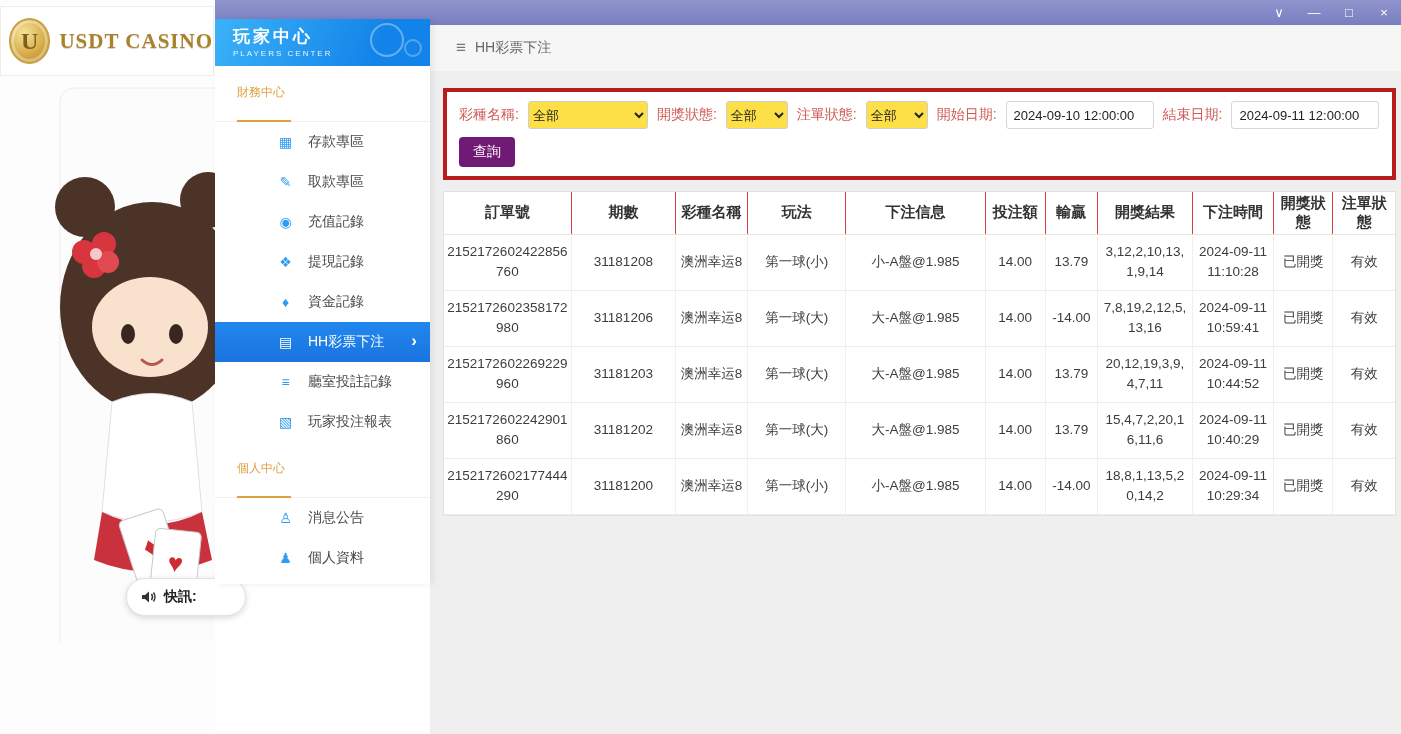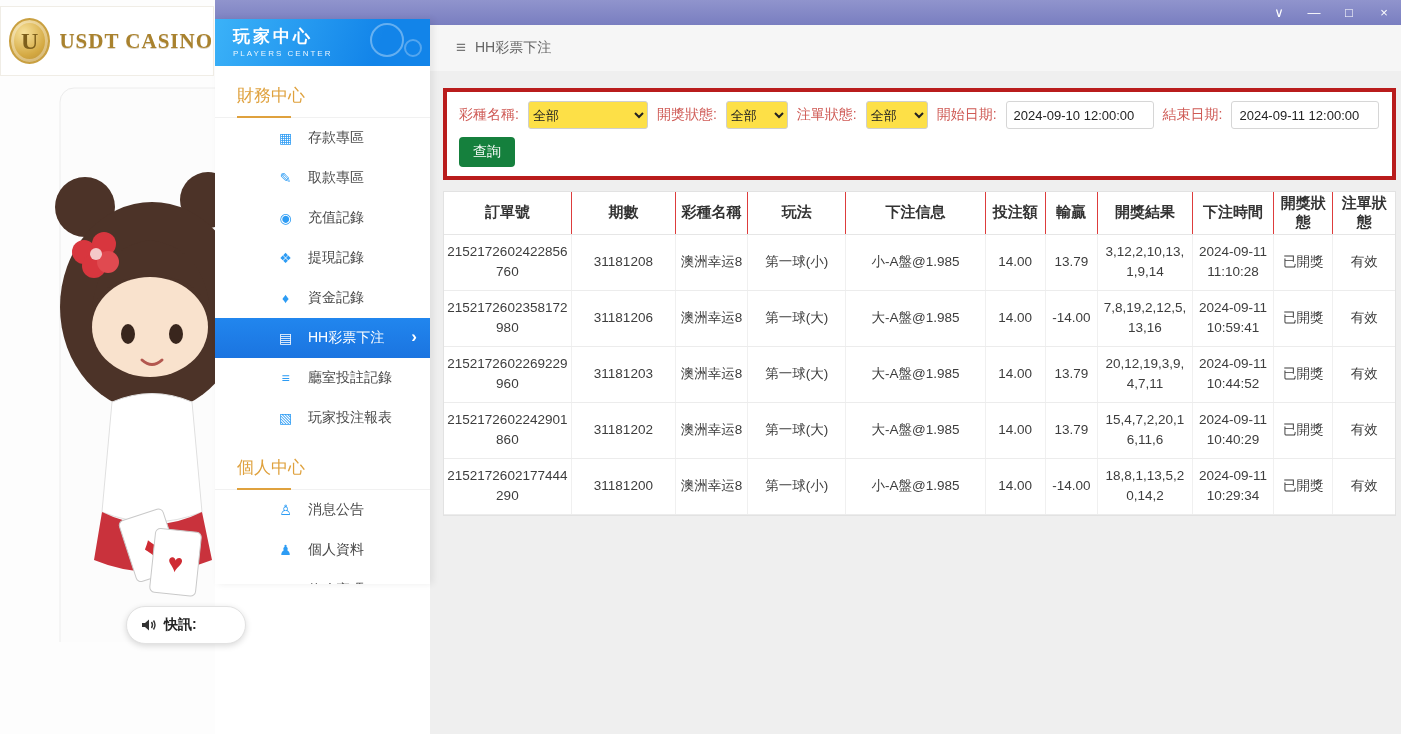--- a/index.html
+++ b/index.html
@@ -6,38 +6,38 @@
   html,body { width:1401px; height:734px; overflow:hidden; font-family:"Liberation Sans","DejaVu Sans",sans-serif; background:#fff; }
 
   
   .left-panel { position:absolute; left:0; top:0; width:215px; height:734px; background:#fdfdfd; z-index:1; }
   .brand-box { position:absolute; left:0; top:6px; width:214px; height:70px; background:#fff; border:1px solid #f0ede6; display:flex; align-items:center; gap:9px; padding-left:8px; }
   .coin { width:46px; height:46px; border-radius:50%; border:2px solid #c9a041; background:radial-gradient(circle at 35% 30%, #f7e19a, #d4a943 60%, #b3872e);
           display:flex; align-items:center; justify-content:center; box-shadow:inset 0 0 0 3px rgba(255,255,255,.35); }
   .coin span { font-family:"Liberation Serif","DejaVu Serif",serif; font-weight:bold; font-size:24px; color:#7d5f1c; }
   .brand-text { font-family:"Liberation Serif","DejaVu Serif",serif; font-weight:bold; font-size:21px; letter-spacing:1px; color:#a9822e; text-shadow:0 1px 0 rgba(120,85,20,.25); white-space:nowrap; }
   .mascot-wrap { position:absolute; left:0; top:82px; width:215px; height:560px; }
-  .ticker-pill { position:absolute; left:126px; top:606px; height:38px; width:120px; background:#fff; border:1px solid #e2e2e2; border-radius:19px;
+  .ticker-pill { position:absolute; left:126px; top:578px; height:38px; width:120px; background:#fff; border:1px solid #e2e2e2; border-radius:19px;
                  box-shadow:0 2px 6px rgba(0,0,0,.15); display:flex; align-items:center; gap:7px; padding:0 14px; z-index:2; cursor:pointer; }
   .ticker-pill .t-label { font-size:14px; font-weight:bold; color:#222; white-space:nowrap; }
 
   
   .topbar { position:absolute; left:215px; top:0; width:1186px; height:25px; background:linear-gradient(180deg,#9094cd,#797ec0); z-index:5; }
   .win-controls { position:absolute; right:10px; top:0; height:25px; display:flex; align-items:center; gap:21px; color:#fff; }
   .win-controls span { font-size:13px; line-height:25px; cursor:pointer; width:14px; text-align:center; }
 
   
   .sidebar { position:absolute; left:215px; top:19px; width:215px; height:565px; background:#fff; z-index:10; box-shadow:3px 0 7px rgba(0,0,0,.07); overflow:hidden; }
   .sidebar-header { height:47px; background:linear-gradient(110deg,#3bb2f8 0%,#1284e9 75%); color:#fff; padding:6px 0 0 18px; position:relative; overflow:hidden; }
   .sidebar-header .deco1 { position:absolute; right:26px; top:4px; width:34px; height:34px; border:2px solid rgba(255,255,255,.35); border-radius:50%; }
   .sidebar-header .deco2 { position:absolute; right:8px; top:20px; width:18px; height:18px; border:2px solid rgba(255,255,255,.28); border-radius:50%; }
   .sb-title { font-size:17px; letter-spacing:3px; font-weight:bold; }
   .sb-sub { font-size:8px; letter-spacing:2px; opacity:.9; margin-top:1px; }
 
-  .section-title { margin-top:10px; padding:8px 0 10px 22px; color:#dfa13d; font-size:17px; position:relative; border-bottom:1px solid #f1f1f1; }
+  .section-title { margin-top:10px; padding:8px 0 20px 22px; color:#dfa13d; font-size:12px; position:relative; border-bottom:1px solid #f1f1f1; }
   .section-title::after { content:''; position:absolute; left:22px; bottom:-1px; width:54px; height:2px; background:#dfa13d; }
   .menu-item { height:40px; display:flex; align-items:center; padding-left:62px; gap:14px; color:#4a4a4a; font-size:14px; cursor:pointer; position:relative; }
   .mi-icon { color:#2d9cf4; font-size:14px; width:17px; text-align:center; }
   .menu-item.active { background:linear-gradient(180deg,#2186ee,#1b74e0); color:#fff; }
   .menu-item.active .mi-icon { color:#fff; }
   .mi-arrow { position:absolute; right:13px; top:9px; color:#fff; font-size:17px; font-weight:bold; }
 
   
   .main { position:absolute; left:430px; top:25px; width:971px; height:709px; background:#efefef; }
   .main-header { height:46px; background:#f6f6f6; display:flex; align-items:center; gap:9px; padding-left:26px; color:#666; }
@@ -45,21 +45,21 @@
   .page-title { font-size:14px; }
 
   .filter-card { margin:17px 5px 0 13px; background:#fff; border:4px solid #b91c1c; padding:9px 12px 9px 12px; }
   .filter-row { display:flex; align-items:center; gap:9px; flex-wrap:nowrap; }
   .f-label { color:#cf5a55; font-size:14px; white-space:nowrap; }
   .f-select { height:28px; border:1px solid #cfcfcf; border-radius:3px; background:#fde047; font-size:13px; color:#222; }
   .f-select.wide { width:120px; }
   .f-select.narrow { width:62px; }
   .f-input { height:28px; width:148px; border:1px solid #d6d6d6; border-radius:3px; font-size:13px; color:#222; padding:0 7px; }
   .btn-row { margin-top:8px; }
-  .query-btn { width:56px; height:30px; background:#15803d; color:#fff; border:none; border-radius:4px; font-size:14px; cursor:pointer; }
+  .query-btn { width:56px; height:30px; background:#701a75; color:#fff; border:none; border-radius:4px; font-size:14px; cursor:pointer; }
 
   .table-card { margin:11px 5px 0 13px; background:#fff; border:1px solid #e2e2e2; }
   table { width:100%; border-collapse:collapse; table-layout:fixed; }
   th { height:42px; font-size:15px; color:#333; font-weight:bold; text-align:center; border-bottom:1px solid #e6e6e6; padding:0 2px; overflow:hidden; }
   th + th { border-left:1px solid #dd3c3c; }
   td { height:56px; text-align:center; font-size:13.5px; color:#3d3d3d; border-bottom:1px solid #ececec; padding:2px 3px; line-height:1.45; overflow:hidden; }
   td + td { border-left:1px solid #f0f0f0; }
   td:nth-child(1), td:nth-child(8) { word-break:break-all; }
 </style>
 </head>

